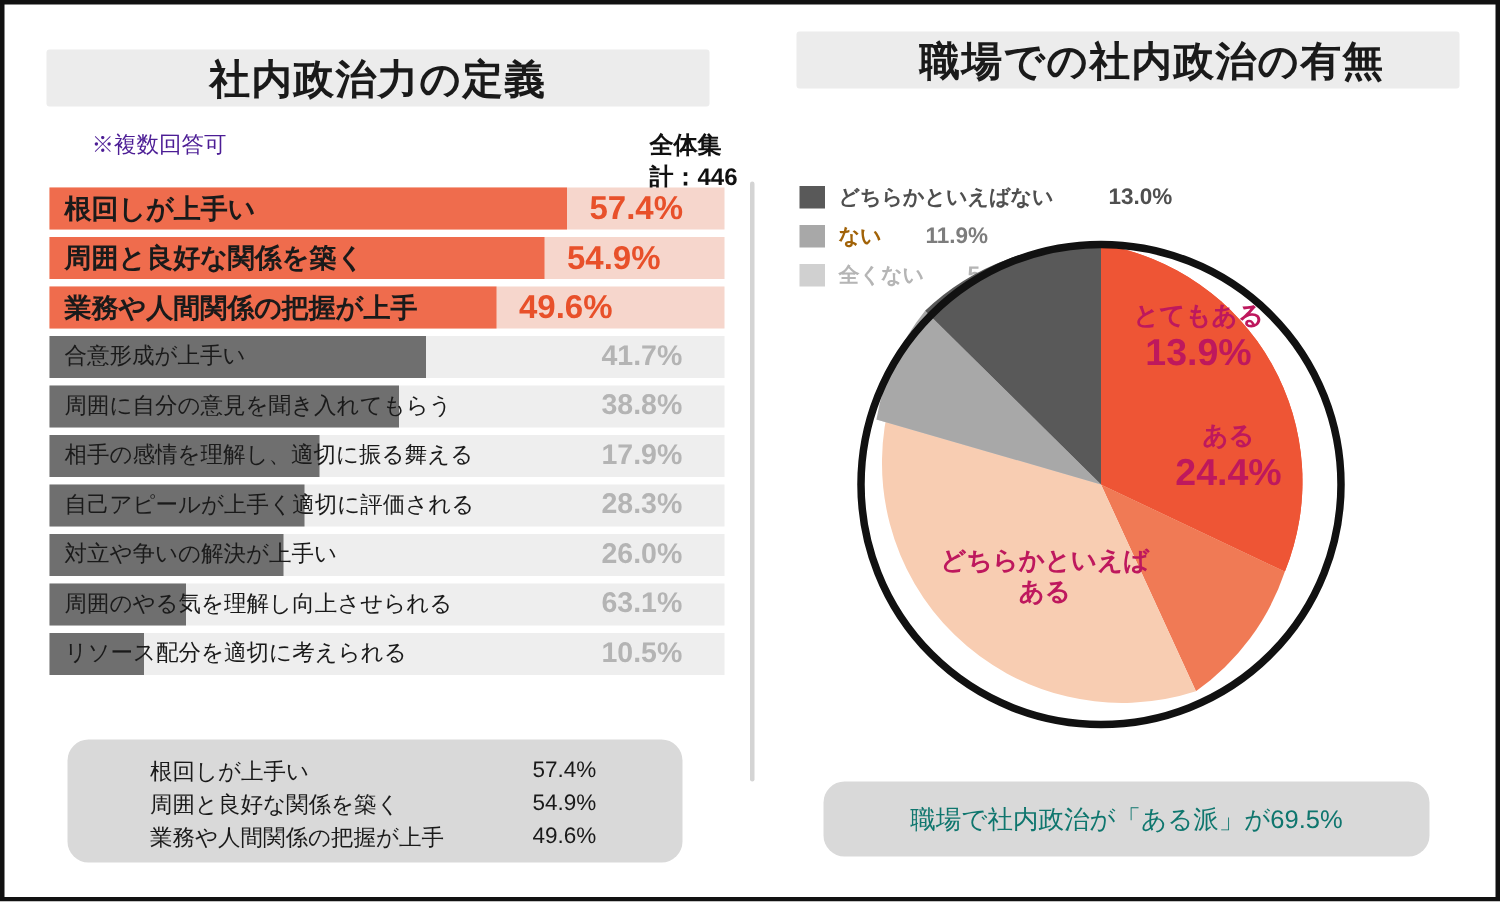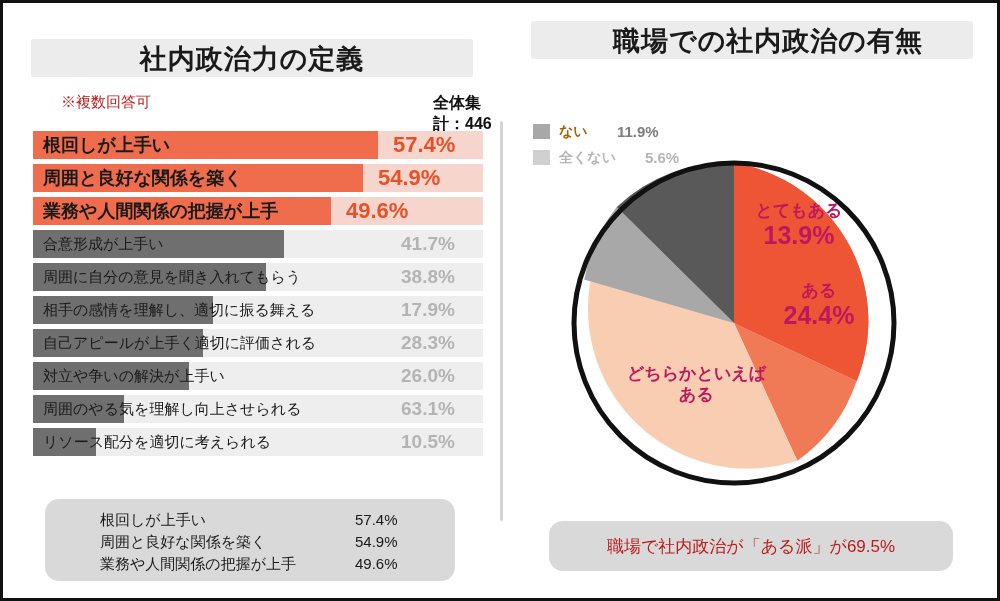--- a/index.html
+++ b/index.html
@@ -16,21 +16,21 @@
     width: 1000px;
     height: 601px;
     background: #ffffff;
     box-sizing: border-box;
     border: 3px solid #111;
     overflow: hidden;
   }
   
   .panel-left {
     position: absolute;
-    left: 0; top: 18px;
+    left: 0; top: 12px;
     width: 498px; height: 500px;
   }
   .panel-right {
     position: absolute;
     left: 500px; top: 0;
     width: 494px; height: 595px;
   }
   .divider {
     position: absolute;
     left: 497px;
@@ -56,21 +56,21 @@
     letter-spacing: 1px;
     color: #1a1a1a;
     white-space: nowrap;
   }
   
   .note {
     position: absolute;
     left: 58px;
     top: 72px;
     font-size: 15px;
-    color: #b91c1c;
+    color: #4c1d95;
   }
   .total {
     position: absolute;
     left: 430px;
     top: 72px;
     font-size: 16px;
     font-weight: bold;
     color: #111;
   }
   
@@ -206,21 +206,21 @@
     height: 50px;
     background: #d9d9d9;
     border-radius: 14px;
   }
   .rsummary-text {
     position: absolute;
     width: 100%;
     top: 14px;
     text-align: center;
     font-size: 17px;
-    color: #b91c1c;
+    color: #0f766e;
     white-space: nowrap;
   }
 </style>
 </head>
 <body>
 
 <div id="page">
 
   <div class="panel-left">
 
@@ -322,20 +322,25 @@
 
   <div class="divider"></div>
 
   <div class="panel-right">
 
     <div class="title-band" style="left:28px; top:18px; width:442px;"></div>
     <div class="title-text" style="left:18px; top:20px; width:494px;">職場での社内政治の有無</div>
   </div>
 
   <div class="legend">
+    <div class="legend-item">
+      <span class="legend-sw" style="background:#595959;"></span>
+      <span class="legend-lab" style="color:#4f4f4f;">どちらかといえばない</span>
+      <span class="legend-val" style="left:206px; color:#4f4f4f;">13.0%</span>
+    </div>
     <div class="legend-item">
       <span class="legend-sw" style="background:#a8a8a8;"></span>
       <span class="legend-lab" style="color:#a16207;">ない</span>
       <span class="legend-val" style="left:84px; color:#7d7d7d;">11.9%</span>
     </div>
     <div class="legend-item">
       <span class="legend-sw" style="background:#d0d0d0;"></span>
       <span class="legend-lab" style="color:#b5b5b5;">全くない</span>
       <span class="legend-val" style="left:112px; color:#b5b5b5;">5.6%</span>
     </div>

